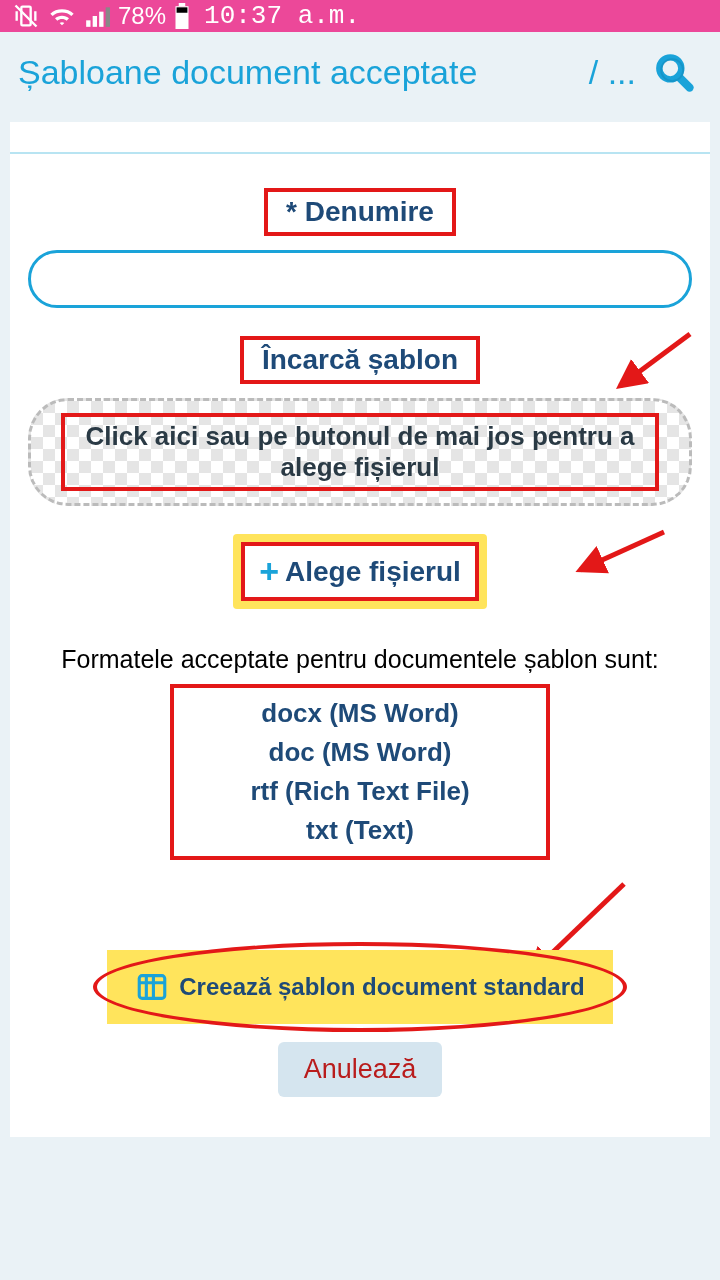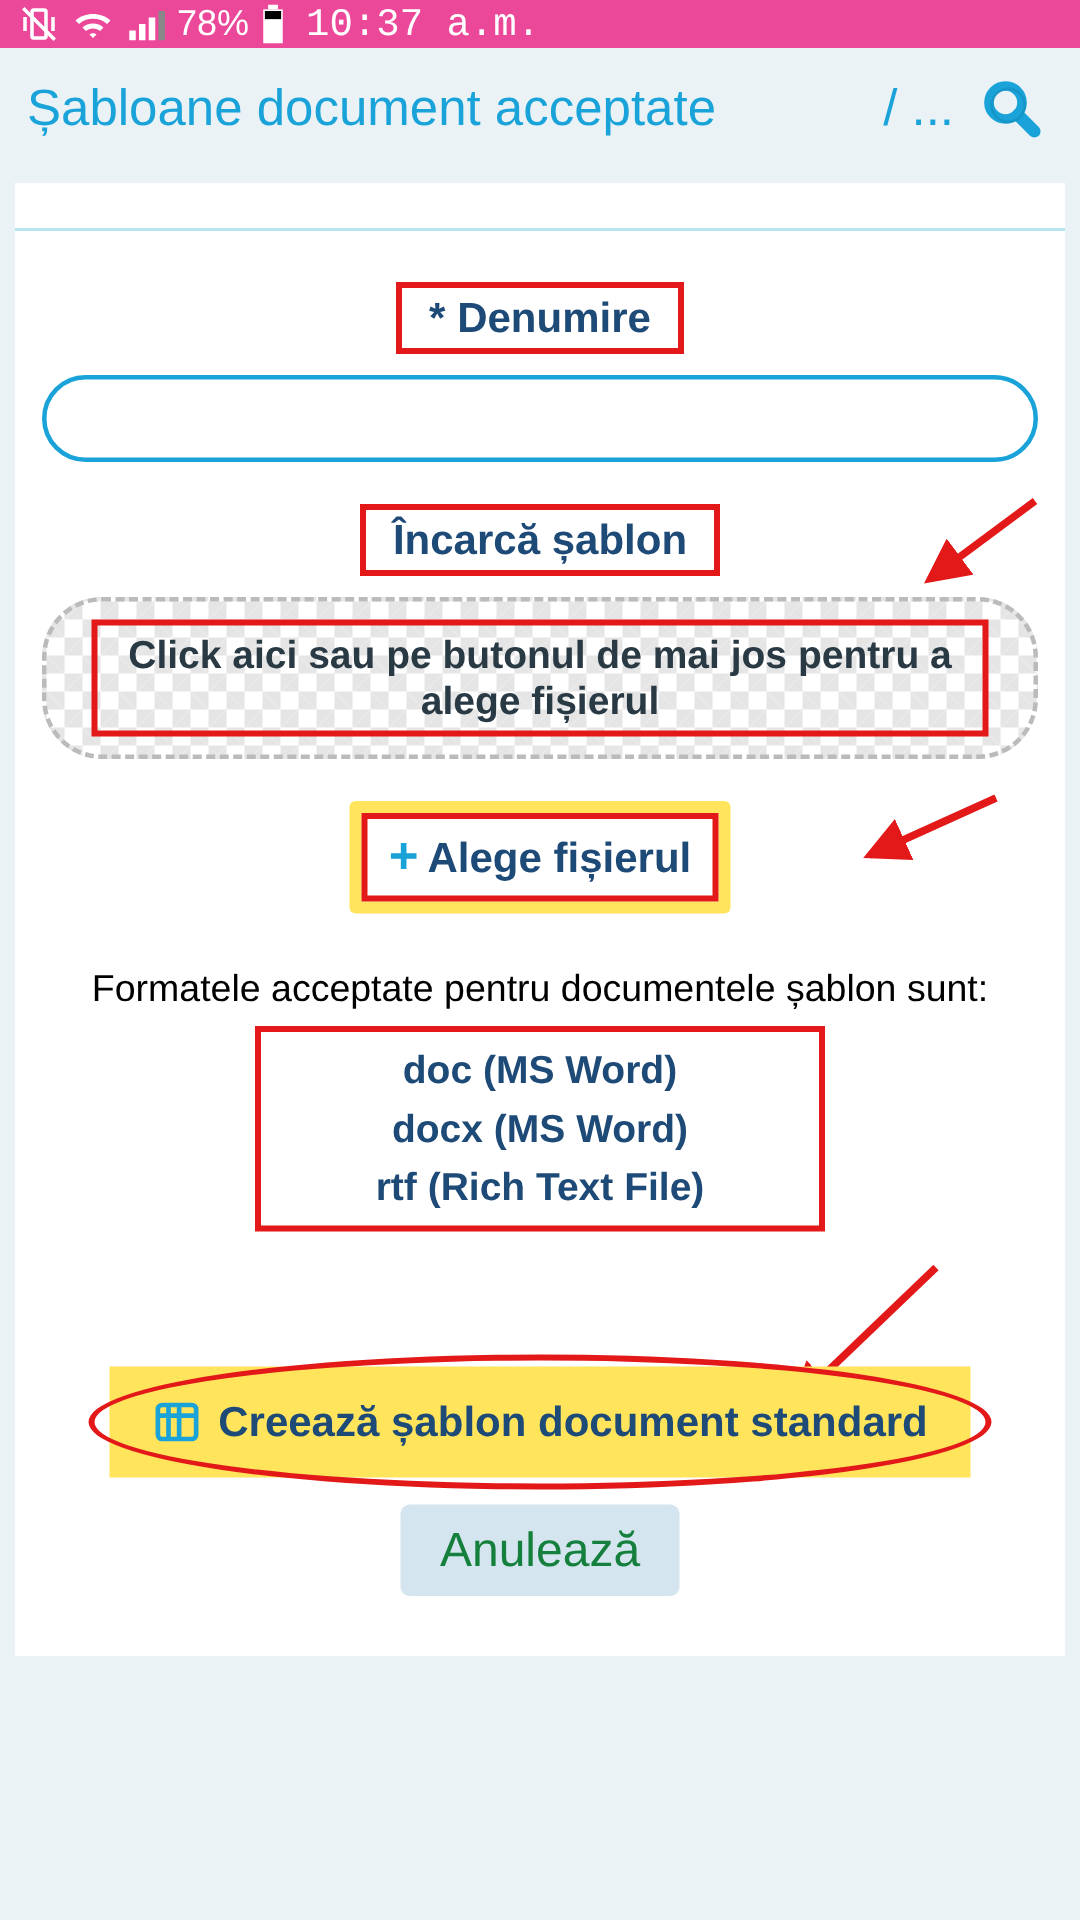--- a/index.html
+++ b/index.html
@@ -43,23 +43,23 @@
 .plus { color: #1aa3d9; font-size: 34px; font-weight: 800; }
 
 
 .formats-intro { text-align: center; color: #000000; font-size: 25px; margin-bottom: 10px; font-weight: 500; }
 .formats-box { border: 4px solid #e31818; margin: 0 auto; width: 380px; padding: 6px 4px; }
 .formats-box div { text-align: center; color: #1e4a78; font-size: 26px; font-weight: 700; line-height: 1.5; }
 
 
 .bottom-area { margin-top: 90px; text-align: center; position: relative; }
 .create-btn-wrap { position: relative; display: inline-block; }
-.create-btn { background: #ffe45c; color: #1e4a78; font-size: 28px; font-weight: 700; padding: 20px 28px; border: none; border-radius: 0; display: inline-flex; align-items: center; gap: 10px; cursor: pointer; }
+.create-btn { background: #ffe45c; color: #1e4a78; font-size: 24px; font-weight: 700; padding: 20px 28px; border: none; border-radius: 0; display: inline-flex; align-items: center; gap: 10px; cursor: pointer; }
 .ellipse { position: absolute; inset: -8px -14px; border: 4px solid #e31818; border-radius: 50%; pointer-events: none; }
-.cancel-btn { display: inline-block; margin-top: 18px; background: #d5e5ef; color: #15803d; font-size: 32px; font-weight: 500; padding: 12px 26px; border: none; border-radius: 6px; cursor: pointer; }
+.cancel-btn { display: inline-block; margin-top: 18px; background: #d5e5ef; color: #b91c1c; font-size: 27px; font-weight: 500; padding: 12px 26px; border: none; border-radius: 6px; cursor: pointer; }
 
 
 .arrow { position: absolute; pointer-events: none; }
 
 
 svg { display: block; }
 </style>
 </head>
 <body>
 
@@ -152,23 +152,24 @@
       <button class="choose-btn">
         <span class="plus">+</span>
         <span>Alege fișierul</span>
       </button>
     </span>
   </div>
 
   
   <div class="formats-intro">Formatele acceptate pentru documentele șablon sunt:</div>
   <div class="formats-box">
+    <div>docx (MS Word)</div>
     <div>doc (MS Word)</div>
-    <div>docx (MS Word)</div>
     <div>rtf (Rich Text File)</div>
+    <div>txt (Text)</div>
   </div>
 
   
   <div class="bottom-area">
     <svg class="arrow" style="right:60px;top:-72px" width="120" height="110">
         <defs>
           <marker id="ah3" markerWidth="6" markerHeight="6" refX="5" refY="3" orient="auto">
             <path d="M0,0 L6,3 L0,6 Z" fill="#e31818"></path>
           </marker>
         </defs>

